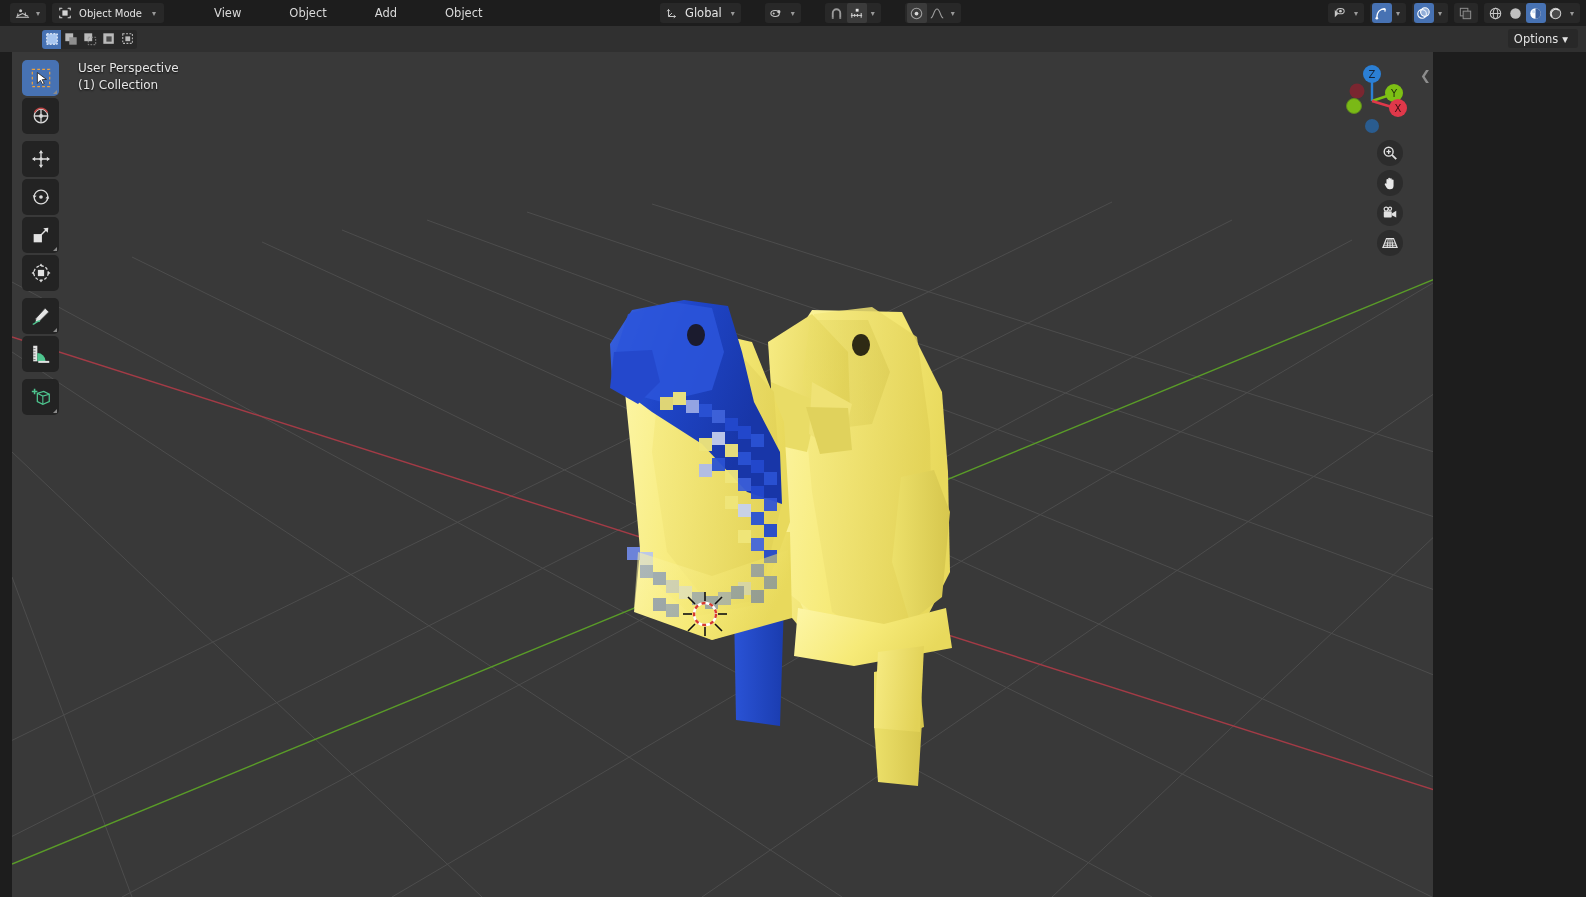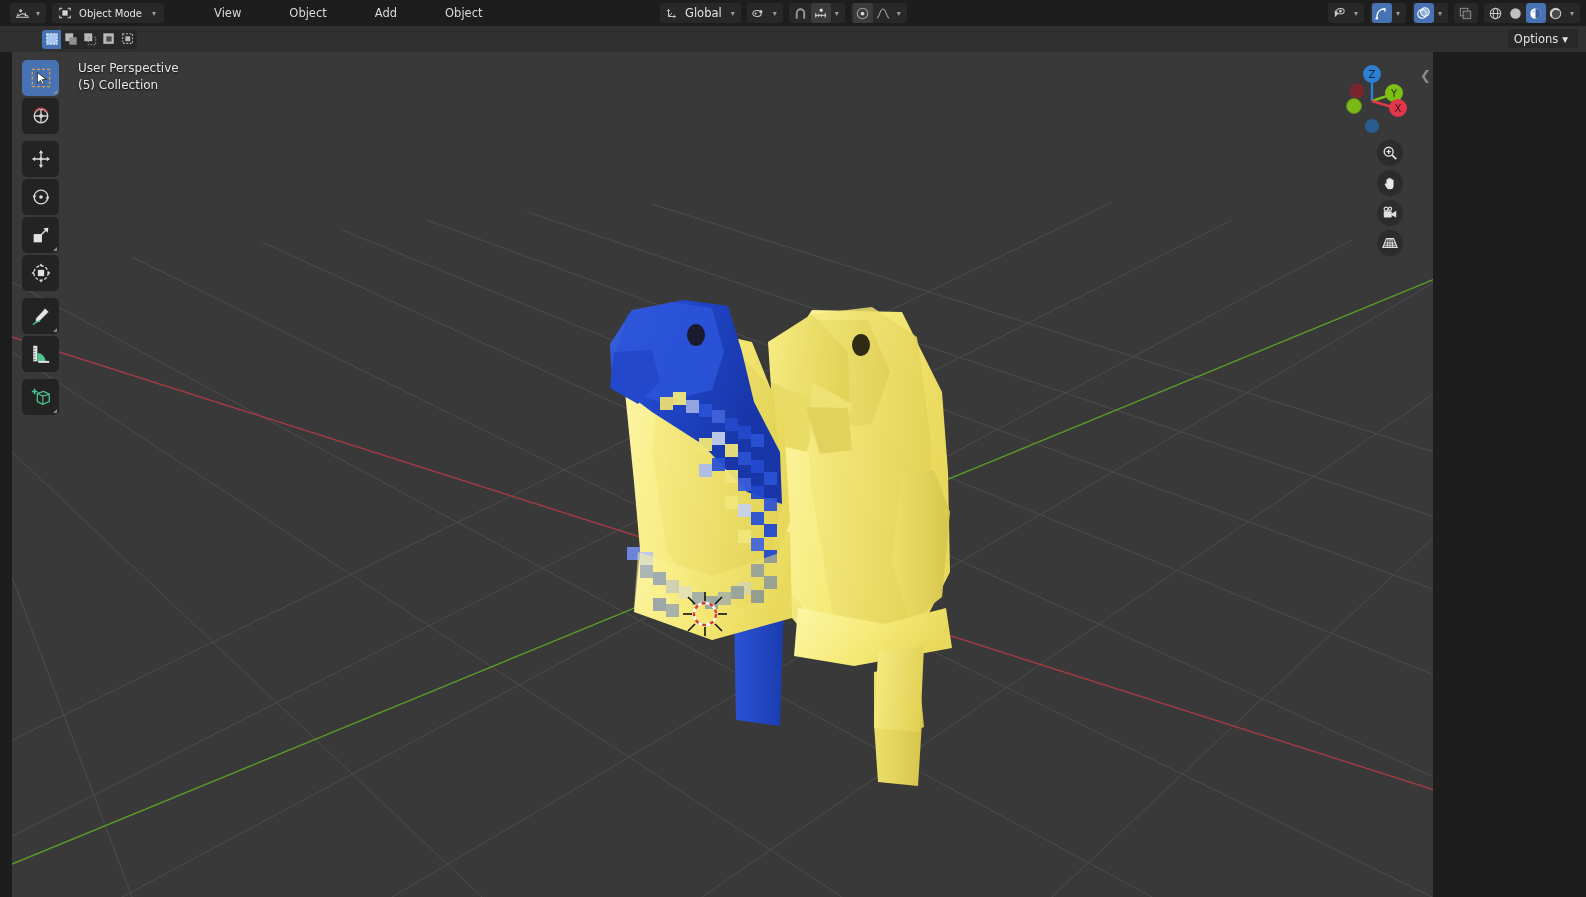--- a/index.html
+++ b/index.html
@@ -120,21 +120,21 @@
       <span class="chev">▾</span>
     </div>
 
     <div style="display:flex;margin-left:10px">
       <div class="menu-item">View</div>
       <div class="menu-item">Object</div>
       <div class="menu-item">Add</div>
       <div class="menu-item">Object</div>
     </div>
 
-    <div style="position:absolute; left:660px; top:3px; display:flex; gap:6px;">
+    <div style="position:absolute; left:660px; top:3px; display:flex; gap:24px;">
 
       <div class="pill">
         <span class="icobox">
           <svg width="14" height="14" viewBox="0 0 16 16">
             <path d="M4 12 L4 4 M4 12 L12 12" stroke="#c8c8c8" stroke-width="1.2" fill="none"></path>
             <path d="M4 4 L2.5 6 M4 4 L5.5 6" stroke="#c8c8c8" stroke-width="1.1" fill="none"></path>
             <path d="M12 12 L10 10.5 M12 12 L10 13.5" stroke="#c8c8c8" stroke-width="1.1" fill="none"></path>
             <path d="M4 12 L8 8" stroke="#c8c8c8" stroke-width="1.1" fill="none"></path>
           </svg>
         </span>
@@ -447,21 +447,21 @@
         <line x1="13" y1="0" x2="22" y2="0" stroke="#111" stroke-width="1.6"></line>
         <line x1="-17" y1="-17" x2="-10" y2="-10" stroke="#111" stroke-width="1.6"></line>
         <line x1="17" y1="-17" x2="10" y2="-10" stroke="#111" stroke-width="1.6"></line>
         <line x1="-17" y1="17" x2="-10" y2="10" stroke="#111" stroke-width="1.6"></line>
         <line x1="17" y1="17" x2="10" y2="10" stroke="#111" stroke-width="1.6"></line>
       </g>
     </svg>
 
     <div class="vp-text">
       <div>User Perspective</div>
-      <div>(5) Collection</div>
+      <div>(1) Collection</div>
     </div>
 
     <div class="lefttools">
       <div class="tool sel">
         <svg width="22" height="22" viewBox="0 0 24 24">
           <rect x="2.5" y="2.5" width="19" height="19" fill="none" stroke="#f0a33c" stroke-width="1.3" stroke-dasharray="3 2.4"></rect>
           <path d="M8 6 L8 18 L11.3 14.6 L13.6 19 L15.6 18 L13.3 13.8 L18 13.6 Z" fill="#fff" stroke="#2b2b2b" stroke-width="1"></path>
         </svg>
         <div class="corner"></div>
       </div>

